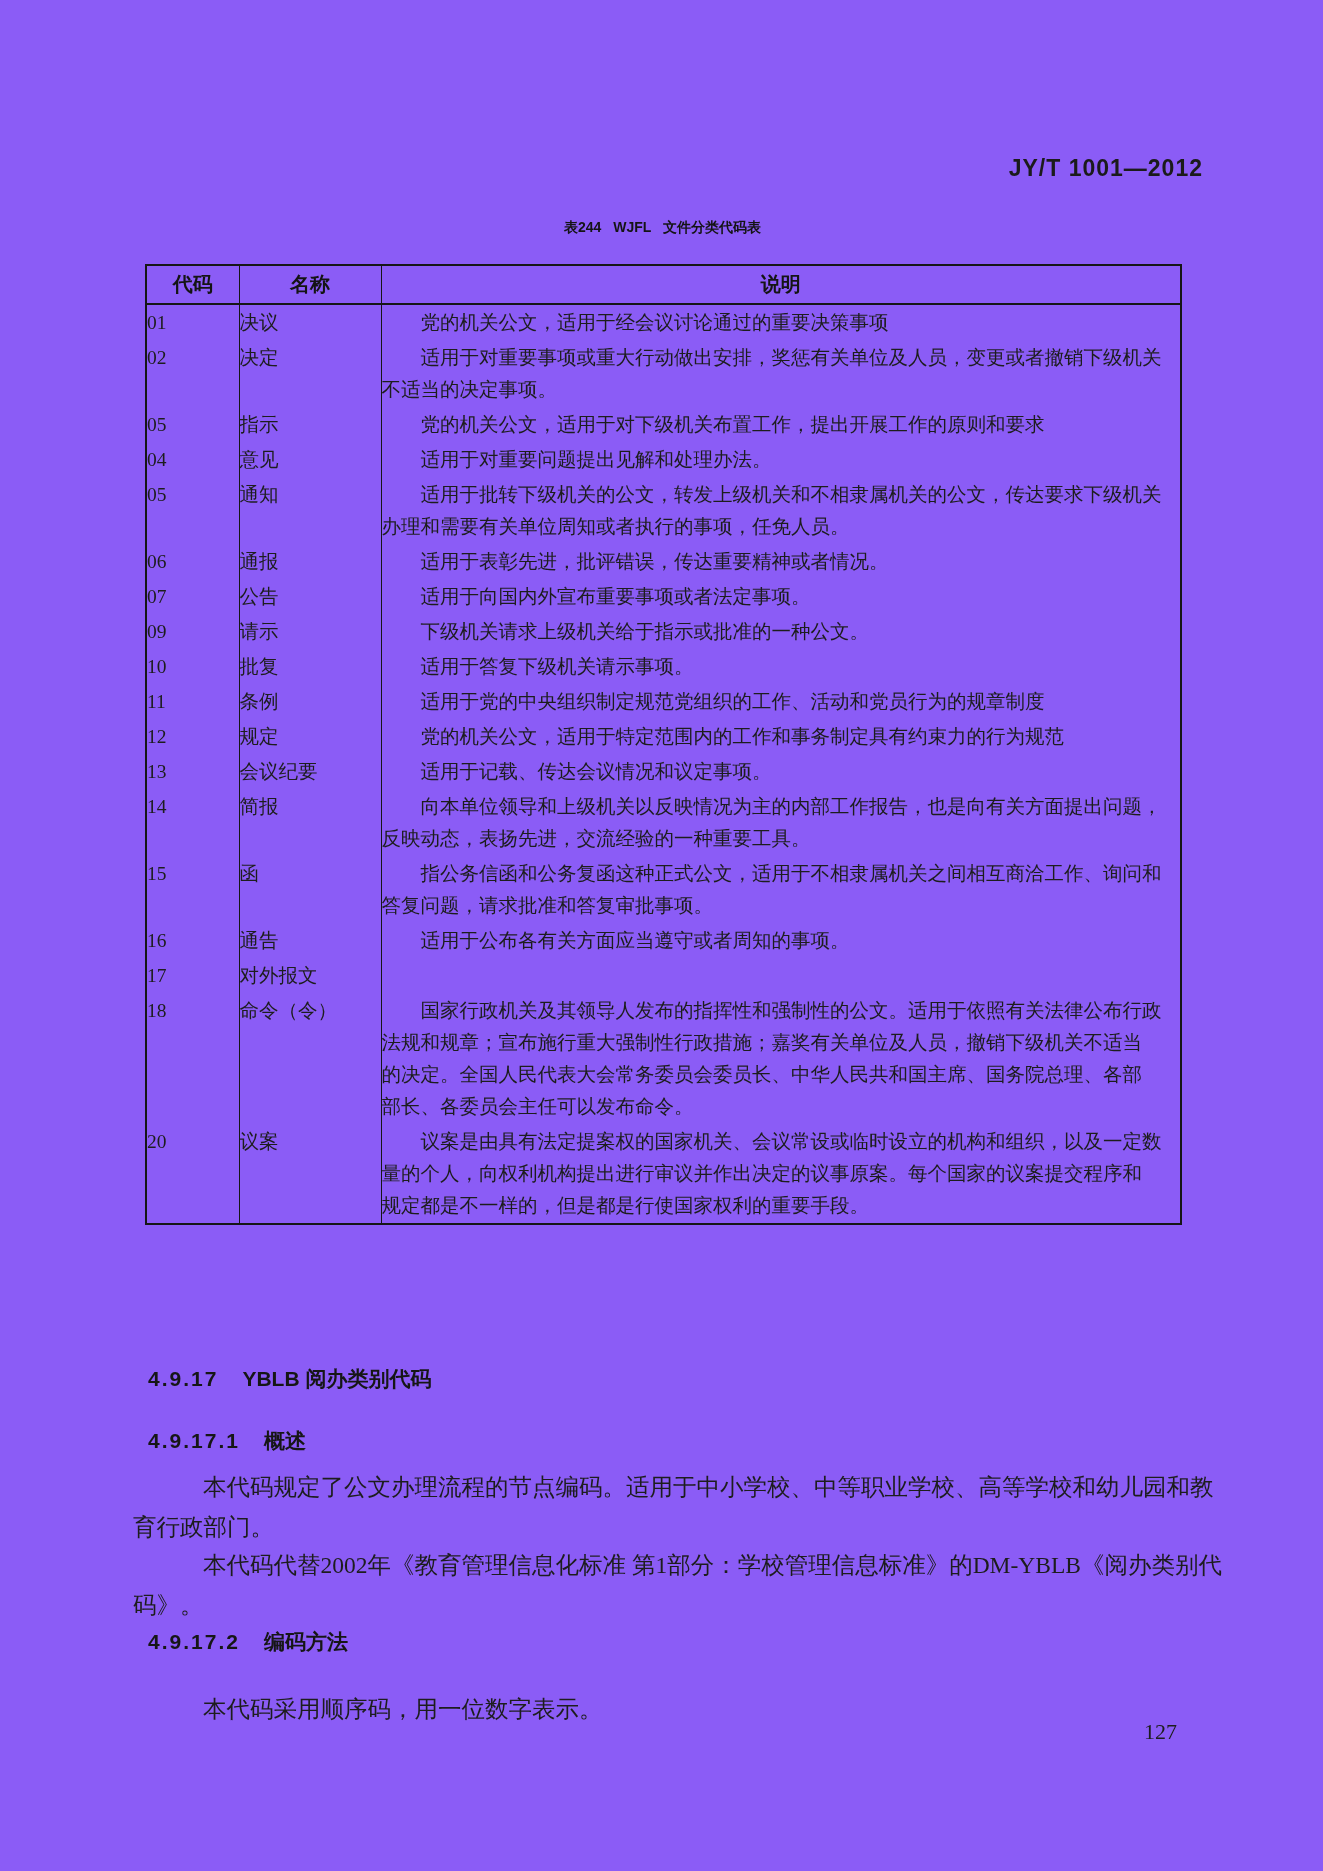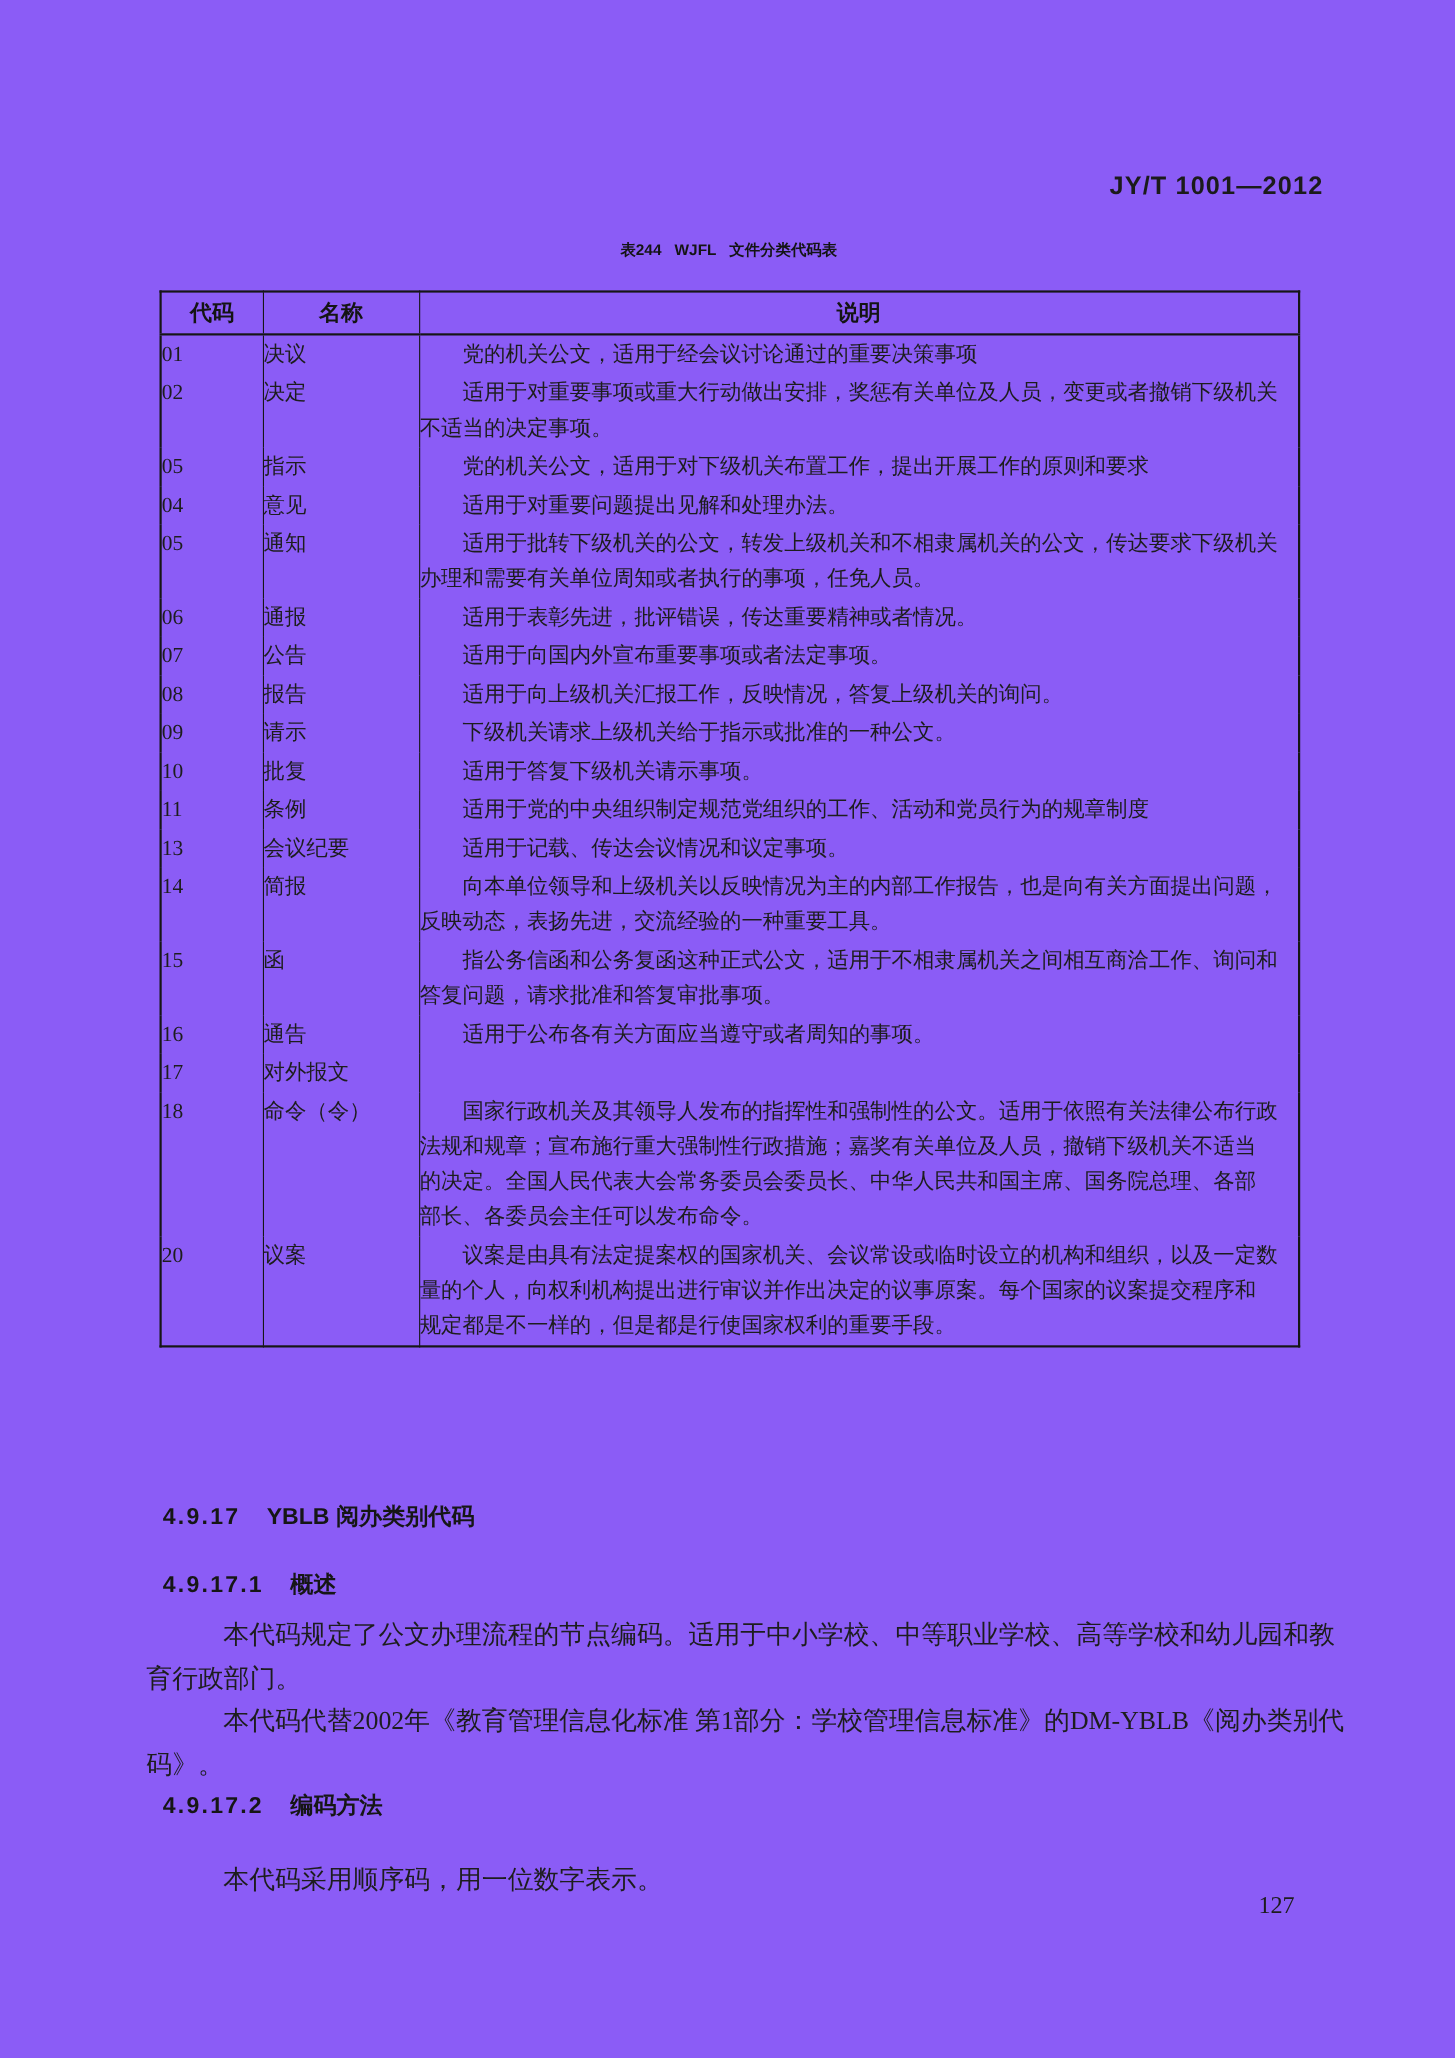--- a/index.html
+++ b/index.html
@@ -133,44 +133,44 @@
       <td class="cell-name v-line">通报</td>
       <td class="cell-desc">适用于表彰先进，批评错误，传达重要精神或者情况。</td>
     </tr>
 
     <tr>
       <td class="cell-code v-line">07</td>
       <td class="cell-name v-line">公告</td>
       <td class="cell-desc">适用于向国内外宣布重要事项或者法定事项。</td>
     </tr>
 
-    <tr>
-      <td class="cell-code v-line">08</td>
-      <td class="cell-name v-line">报告</td>
-      <td class="cell-desc">适用于向上级机关汇报工作，反映情况，答复上级机关的询问。</td>
-    </tr>
 
     <tr>
       <td class="cell-code v-line">09</td>
       <td class="cell-name v-line">请示</td>
       <td class="cell-desc">下级机关请求上级机关给于指示或批准的一种公文。</td>
     </tr>
 
     <tr>
       <td class="cell-code v-line">10</td>
       <td class="cell-name v-line">批复</td>
       <td class="cell-desc">适用于答复下级机关请示事项。</td>
     </tr>
 
     <tr>
       <td class="cell-code v-line">11</td>
       <td class="cell-name v-line">条例</td>
       <td class="cell-desc">适用于党的中央组织制定规范党组织的工作、活动和党员行为的规章制度</td>
     </tr>
 
+    <tr>
+      <td class="cell-code v-line">12</td>
+      <td class="cell-name v-line">规定</td>
+      <td class="cell-desc">党的机关公文，适用于特定范围内的工作和事务制定具有约束力的行为规范</td>
+    </tr>
 
     <tr>
       <td class="cell-code v-line">13</td>
       <td class="cell-name v-line">会议纪要</td>
       <td class="cell-desc">适用于记载、传达会议情况和议定事项。</td>
     </tr>
 
     <tr>
       <td class="cell-code v-line">14</td>
       <td class="cell-name v-line">简报</td>

